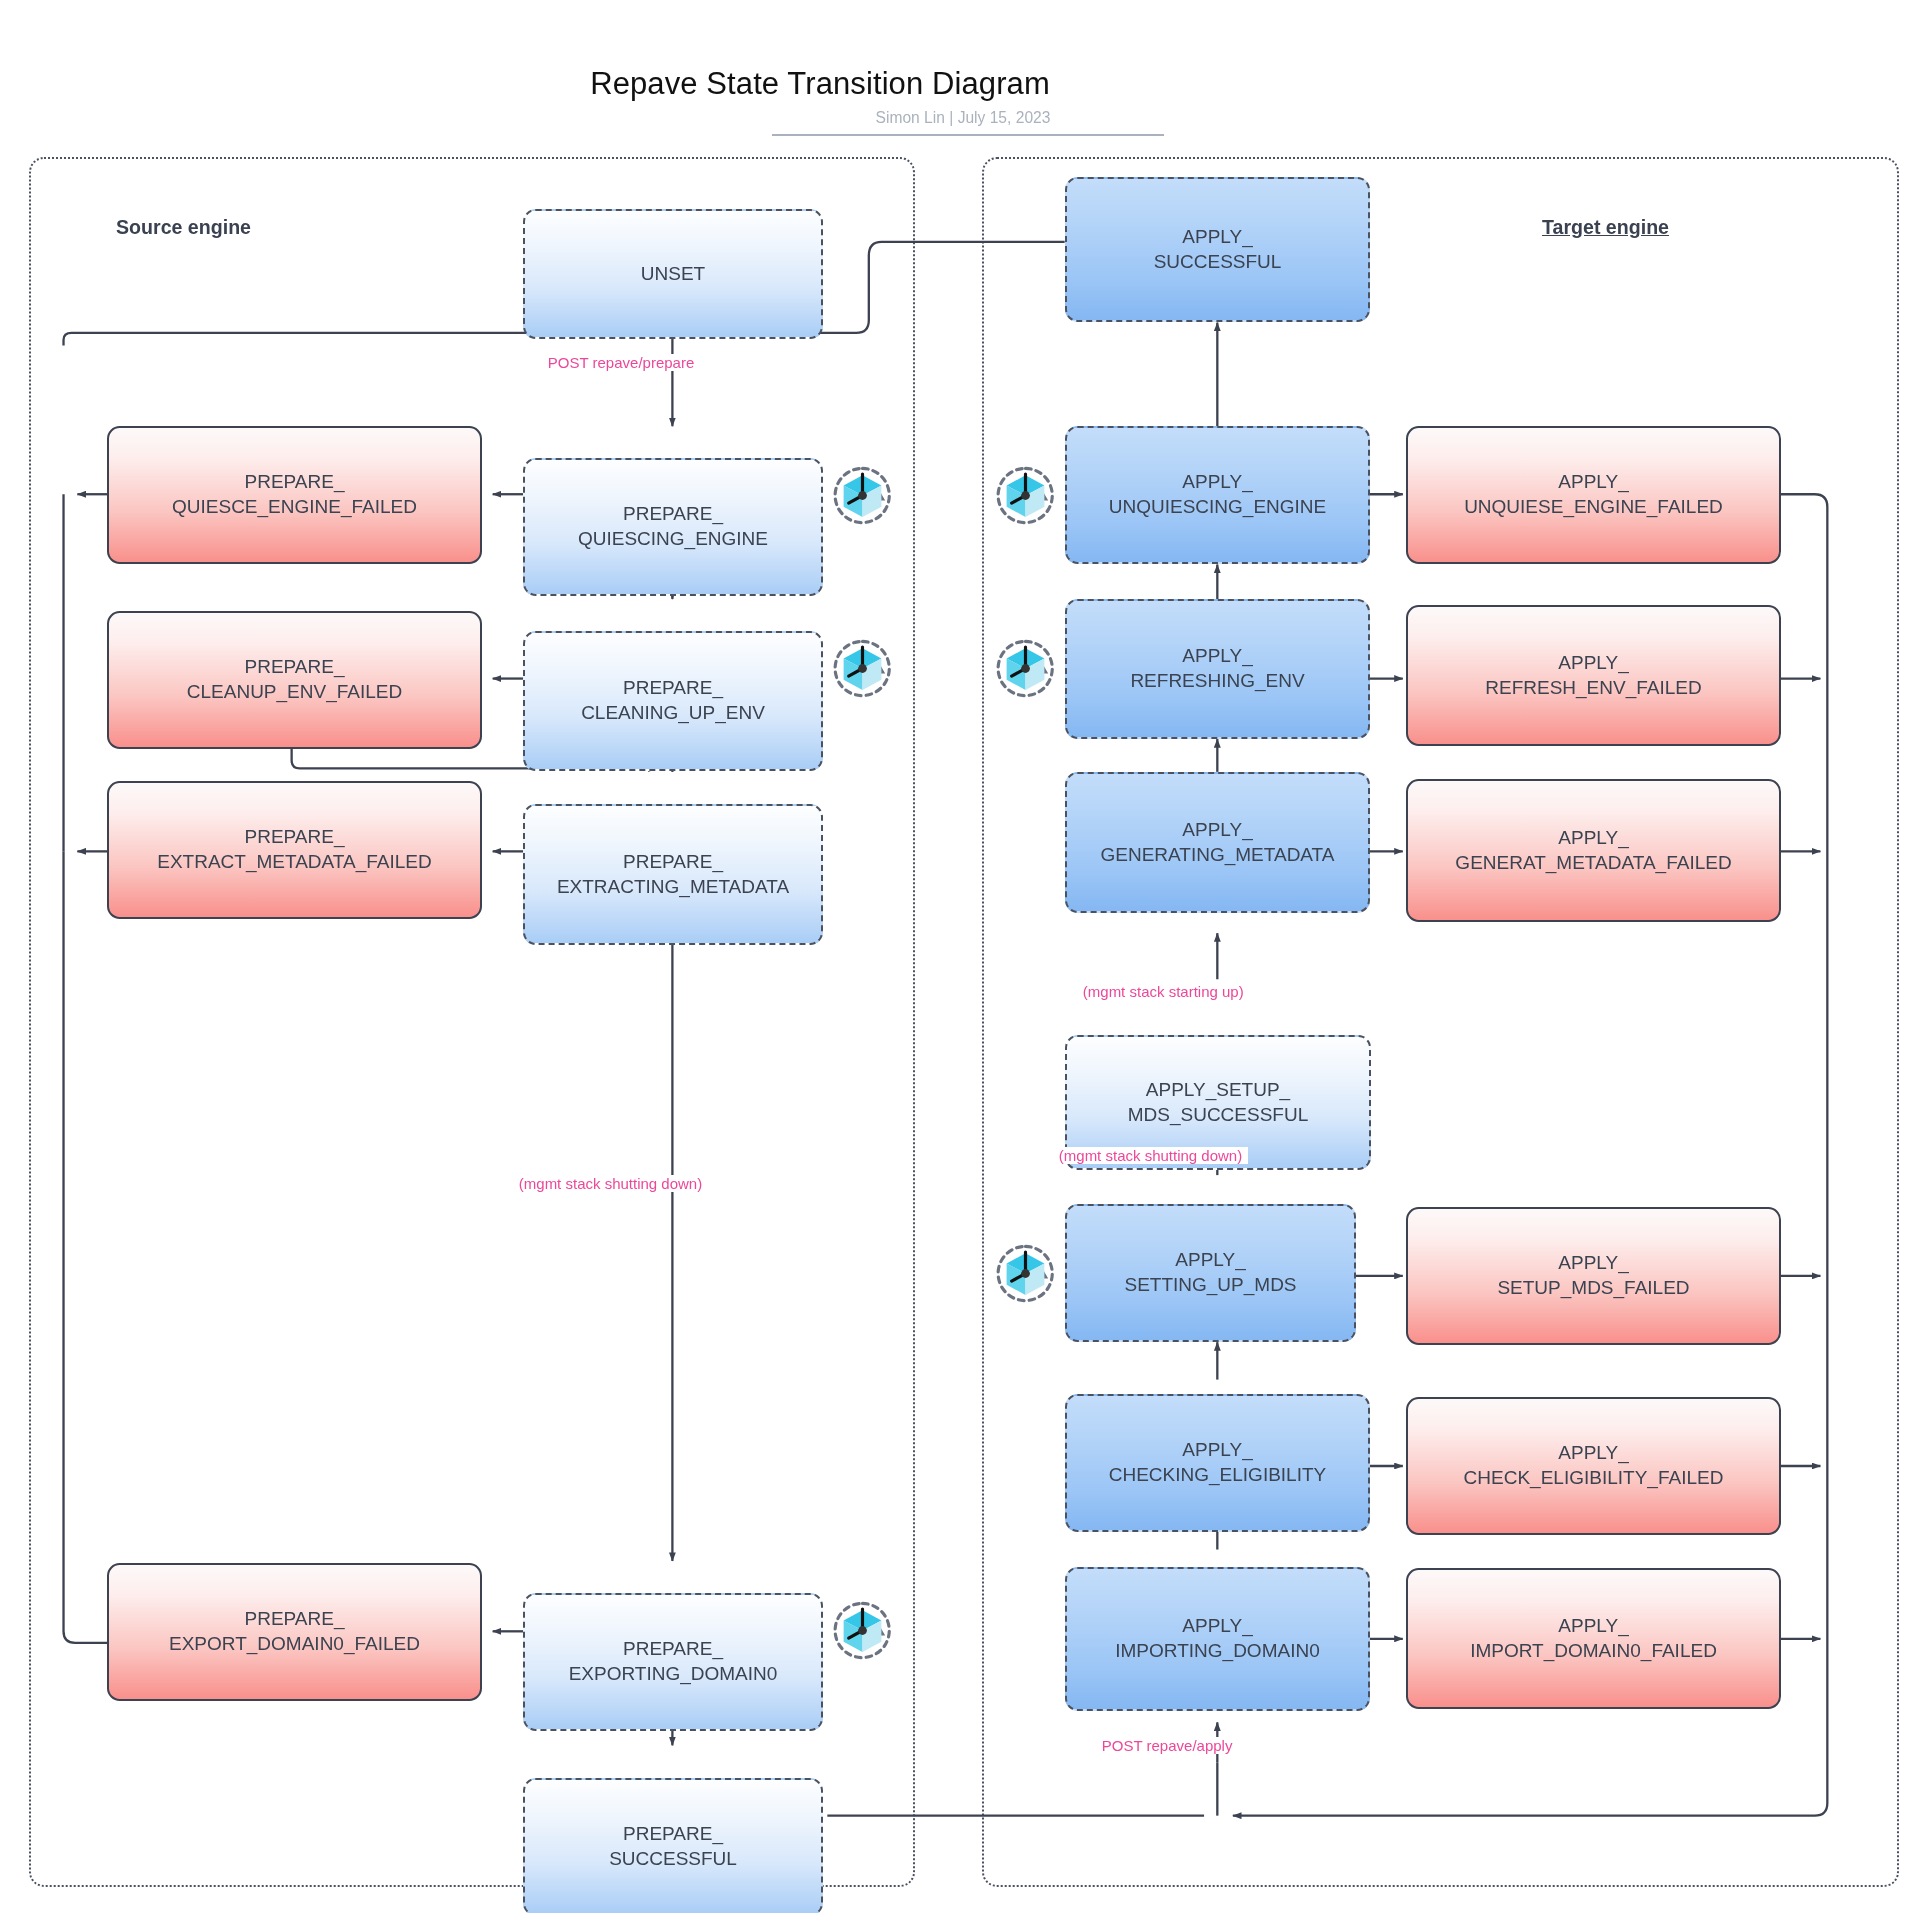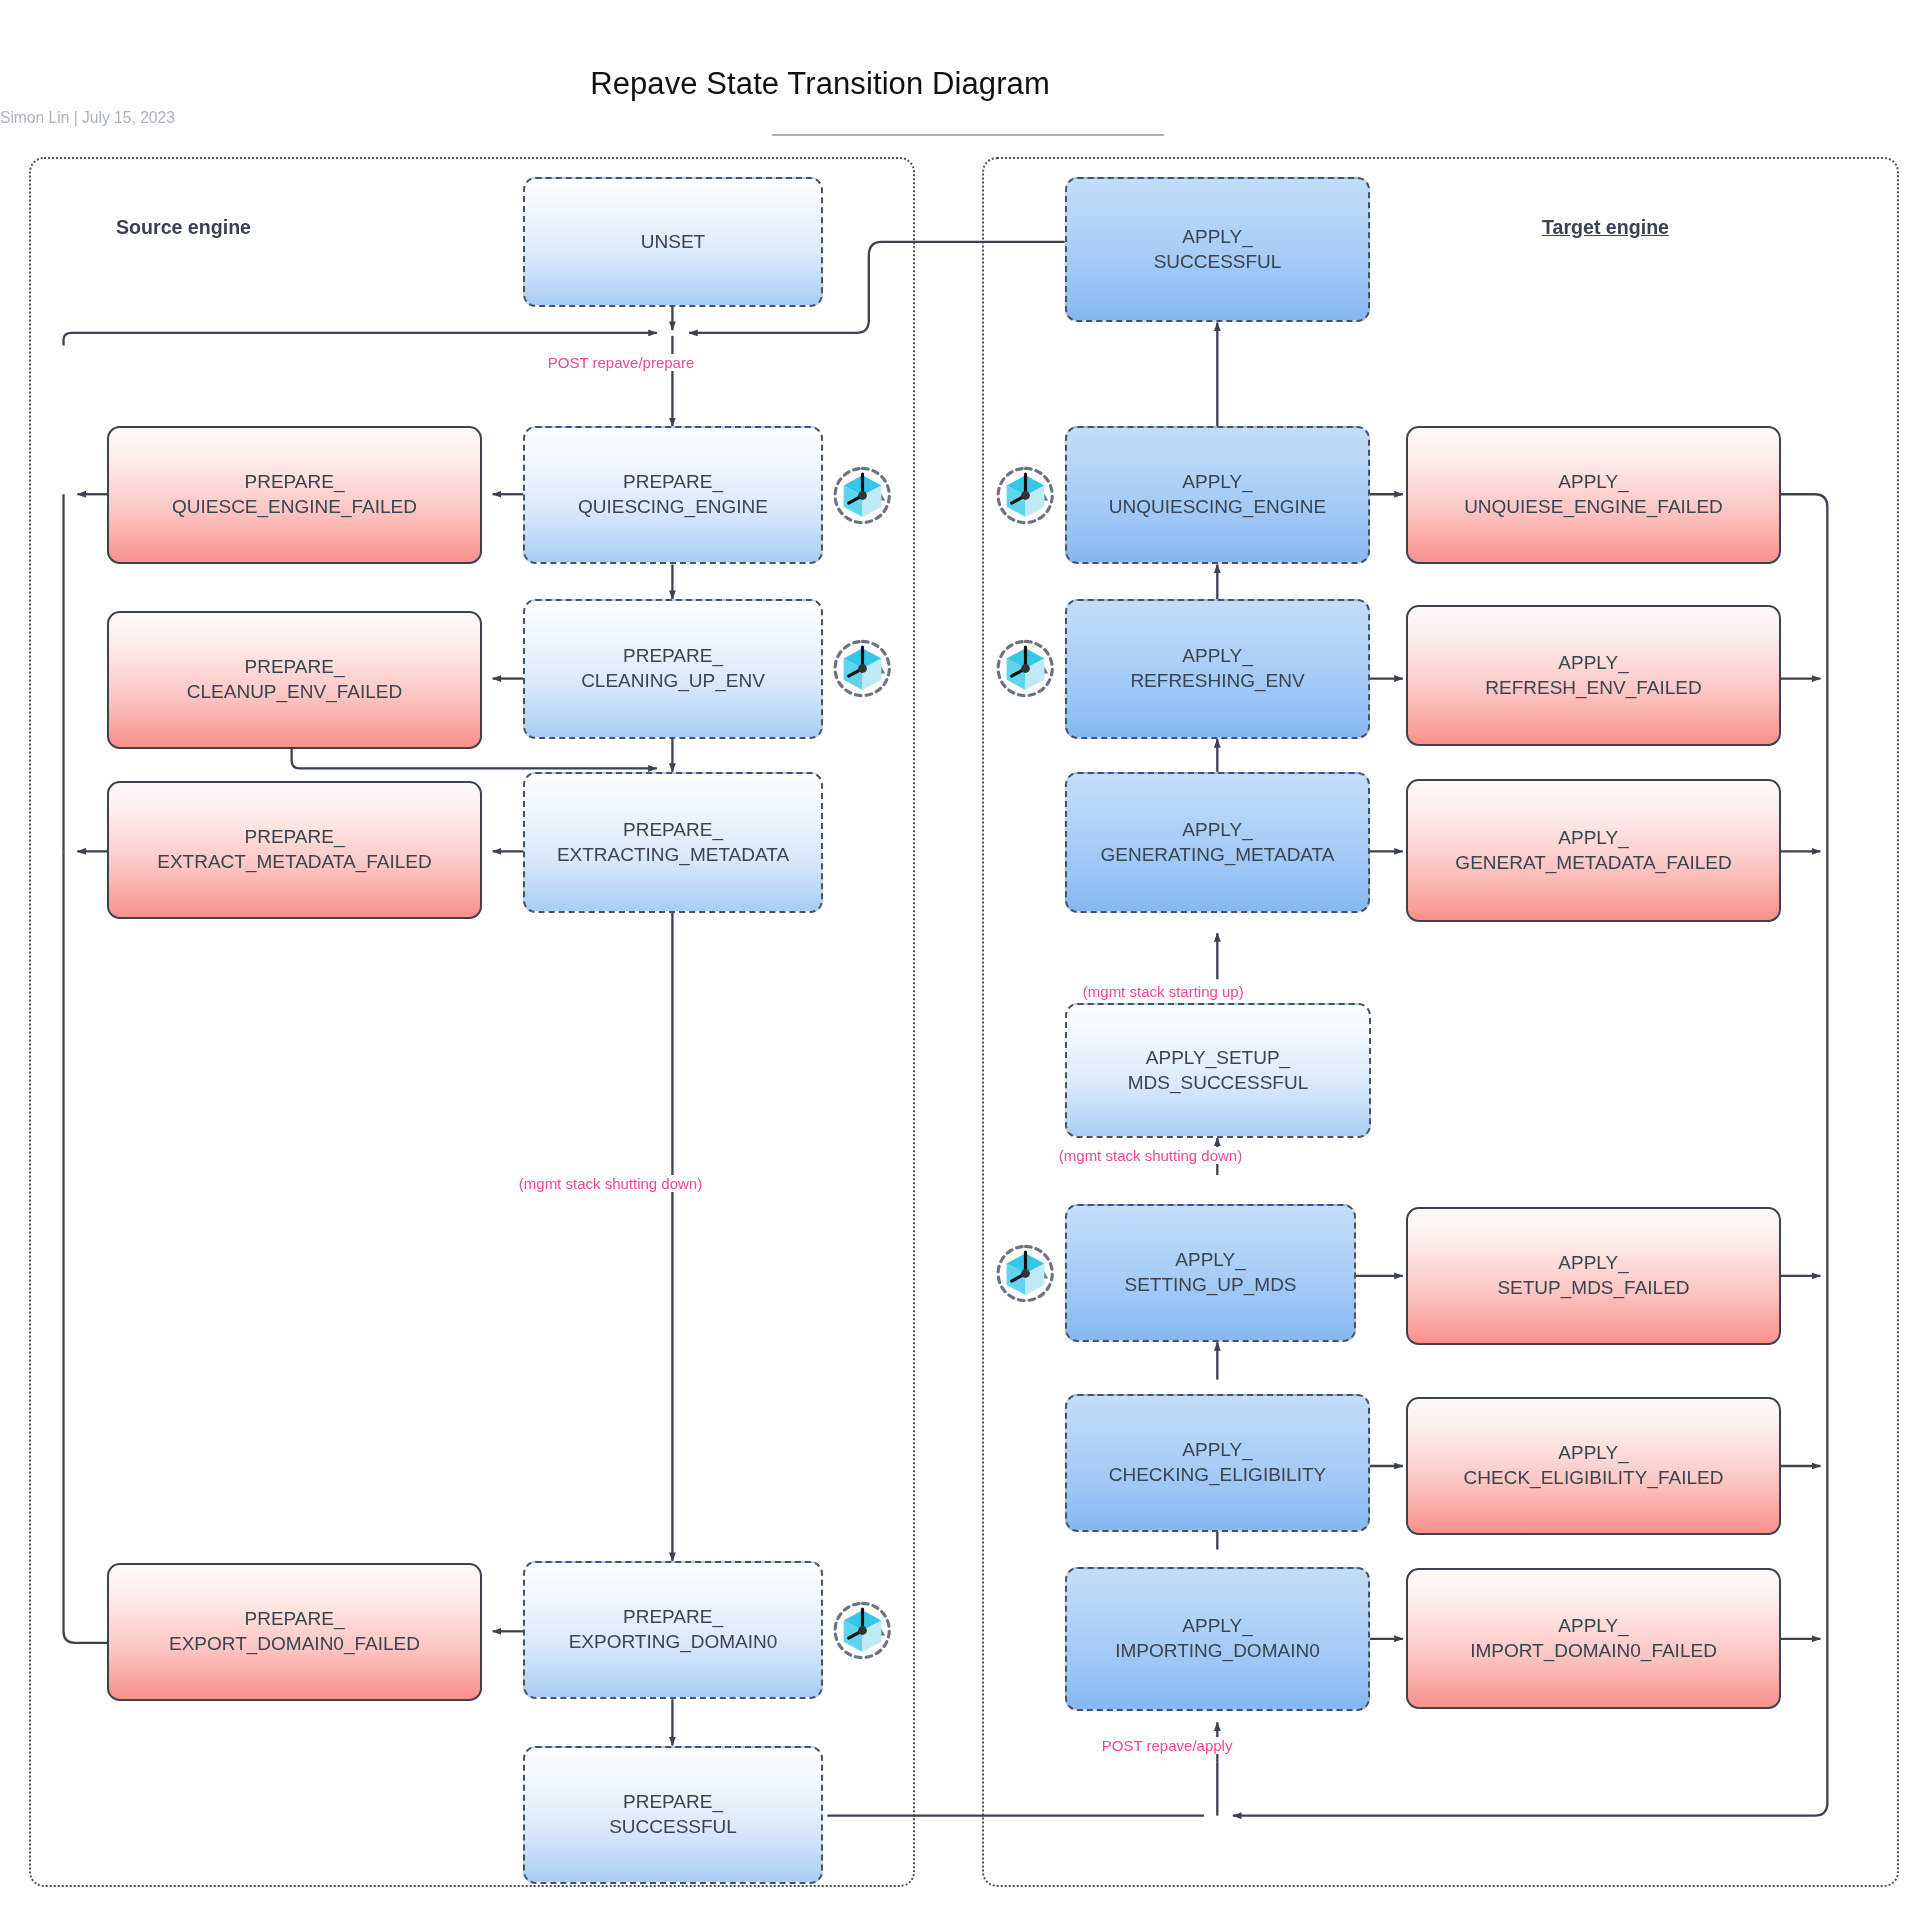--- a/index.html
+++ b/index.html
@@ -5,21 +5,21 @@
   html,body{margin:0;padding:0;background:#ffffff;}
   body{font-family:"Liberation Sans",sans-serif;}
   #page{position:relative;width:1926px;height:1913px;background:#fff;overflow:hidden;}
 
   
   #title{
     position:absolute;left:0;top:66px;width:1640px;text-align:center;
     font-size:31px;color:#111;letter-spacing:0.1px;
   }
   #subtitle{
-    position:absolute;left:0;top:109px;width:1926px;
+    position:absolute;left:0;top:109px;width:1926px;text-align:center;
     font-size:15.6px;color:#aab2bd;
   }
   #subrule{
     position:absolute;left:772px;top:134px;width:392px;height:2.3px;background:#aab2bd;
   }
 
   
   .lane{
     position:absolute;border:2.3px dotted #4a5160;border-radius:15px;background:transparent;
   }
@@ -31,20 +31,21 @@
   .node{
     position:absolute;border-radius:12.7px;display:flex;align-items:center;justify-content:center;
     text-align:center;box-sizing:border-box;
     font-size:19px;line-height:1.30;color:#3b4250;padding:3.5px 5.8px;
   }
   .node span{display:block;white-space:pre-line;}
 
   .blue-soft{
     background:linear-gradient(180deg,#fdfeff 0%,#f0f6fd 26%,#d8e8fb 62%,#a9cdf6 100%);
     border:2.3px dashed #4a5160;
+    margin-top:32px;
   }
   .blue-deep{
     background:linear-gradient(180deg,#c3ddfa 0%,#b4d4f8 30%,#9cc6f6 70%,#85b7f2 100%);
     border:2.3px dashed #4a5160;
   }
   .red-solid{
     background:linear-gradient(180deg,#fdf9f9 0%,#fdeeed 22%,#fbc6c2 62%,#f9908c 100%);
     border:2.3px solid #3c4250;
   }
 

